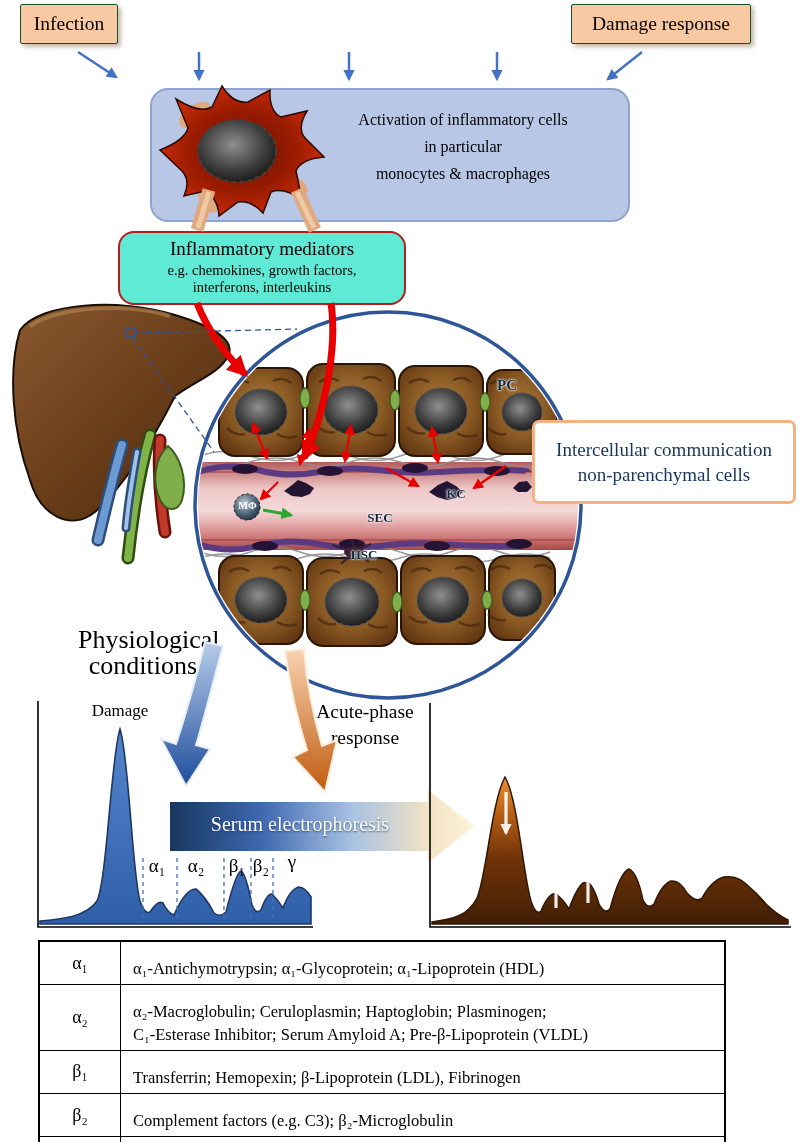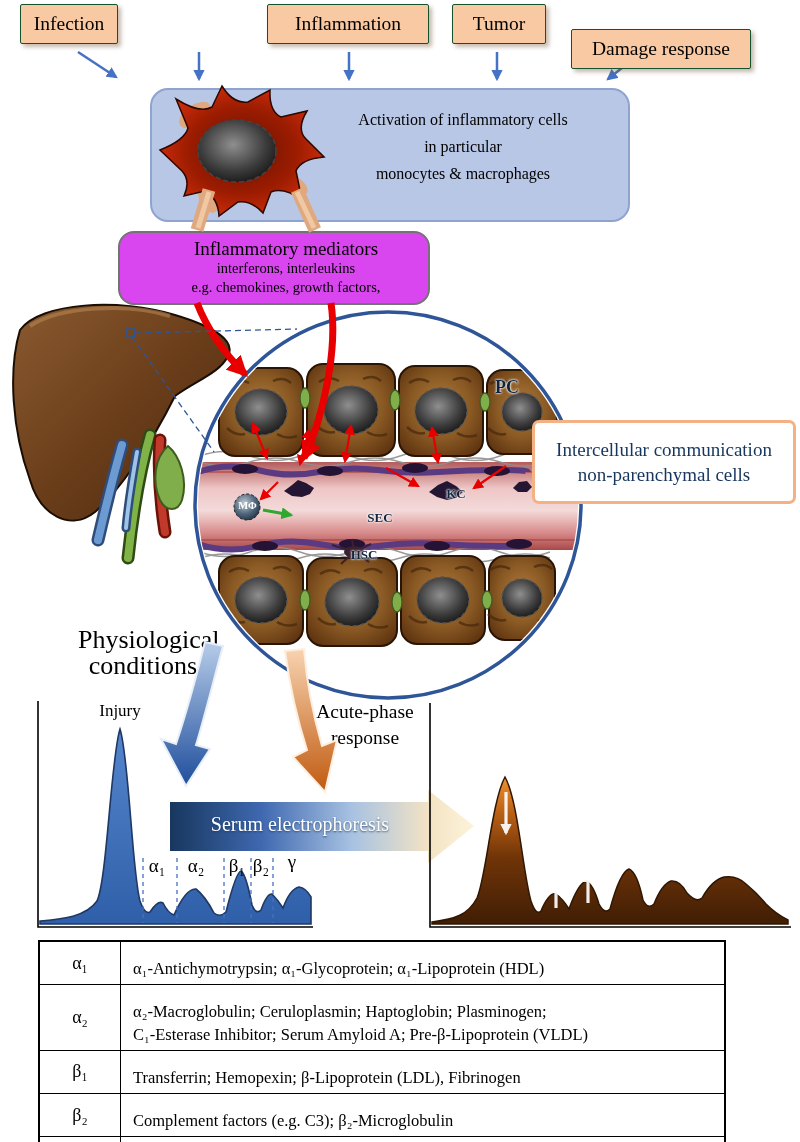--- a/index.html
+++ b/index.html
@@ -6,21 +6,21 @@
   .stage{position:relative;width:800px;height:1142px;background:#ffffff;overflow:hidden;
          font-family:"Liberation Serif","DejaVu Serif",serif;color:#000;}
   svg.layer{position:absolute;left:0;top:0;pointer-events:none;}
   #art-under{z-index:1;}
   #art-over{z-index:3;}
   .ui{position:absolute;z-index:2;}
   .trigger-box{background:#f8c9a2;border:1px solid #14532d;border-radius:2px;
     box-shadow:3px 3px 4px rgba(110,80,50,.4);display:flex;align-items:center;justify-content:center;
     font-size:19.5px;}
   .panel-blue{background:#b9c7e6;border:2px solid #8fa3cf;border-radius:18px;}
-  .panel-peach{background:#d946ef;border:2px solid #737373;border-radius:16px;text-align:center;padding-left:24px;}
+  .panel-peach{background:#5eead4;border:2px solid #b91c1c;border-radius:16px;text-align:center;}
   .comm-box{background:#ffffff;border:3px solid #f4b183;border-radius:7px;color:#17365d;
     display:flex;flex-direction:column;align-items:center;justify-content:center;
     font-size:19px;line-height:25px;text-align:center;}
   .lbl{position:absolute;z-index:2;text-align:center;}
   .micro{font-weight:bold;color:#10243e;font-size:13px;
     text-shadow:0 0 3px #fff,0 0 2px #fff,0 0 1px #fff;}
   .apr-table{border:2px solid #000;background:#fff;z-index:2;}
   .t-row{display:flex;min-height:34px;}
   .t-row + .t-row{border-top:1px solid #000;}
   .t-row.tall{min-height:54px;}
@@ -249,54 +249,52 @@
       <g stroke="#ffffff" stroke-width="3.2" opacity="0.92">
         <path d="M506,792 L506,833" marker-end="url(#mWhite)"></path>
         <path d="M556,908 L556,881" marker-end="url(#mWhite)"></path>
         <path d="M588,903 L588,873" marker-end="url(#mWhite)"></path>
       </g>
       <path d="M430,703 L430,927 L791,927" stroke="#000" stroke-width="1.6" fill="none"></path>
     </g>
   </svg>
 
   <div class="ui trigger-box" style="left:20px;top:4px;width:96px;height:38px;">Infection</div>
-  <div class="ui trigger-box" style="left:267px;top:4px;width:160px;height:38px;">Inflammation</div>
-  <div class="ui trigger-box" style="left:452px;top:4px;width:92px;height:38px;">Tumor</div>
-  <div class="ui trigger-box" style="left:571px;top:4px;width:178px;height:38px;margin-top:25px;">Damage response</div>
+  <div class="ui trigger-box" style="left:571px;top:4px;width:178px;height:38px;">Damage response</div>
 
   <div class="ui panel-blue" style="left:150px;top:88px;width:476px;height:130px;">
     <div style="position:absolute;left:160px;right:14px;top:16px;text-align:center;font-size:16px;line-height:27px;">
       <div>Activation of inflammatory cells</div>
       <div>in particular</div>
       <div>monocytes &amp; macrophages</div>
     </div>
   </div>
 
   <div class="ui panel-peach" style="left:118px;top:231px;width:284px;height:70px;">
     <div style="font-size:19px;margin-top:5px;">Inflammatory mediators</div>
+    <div style="font-size:14.5px;line-height:17px;margin-top:2px;">e.g. chemokines, growth factors,</div>
     <div style="font-size:14.5px;line-height:17px;">interferons, interleukins</div>
-    <div style="font-size:14.5px;line-height:17px;margin-top:2px;">e.g. chemokines, growth factors,</div>
   </div>
 
   <div class="ui comm-box" style="left:532px;top:420px;width:258px;height:78px;">
     <div>Intercellular communication</div>
     <div>non-parenchymal cells</div>
   </div>
 
-  <div class="lbl micro" style="left:492px;top:377px;width:30px;font-size:18px;">PC</div>
+  <div class="lbl micro" style="left:492px;top:377px;width:30px;font-size:15px;">PC</div>
   <div class="lbl micro" style="left:441px;top:486px;width:30px;">KC</div>
   <div class="lbl micro" style="left:362px;top:510px;width:36px;">SEC</div>
   <div class="lbl micro" style="left:346px;top:547px;width:36px;">HSC</div>
   <div class="lbl" style="left:236px;top:500px;width:23px;font-size:10.5px;color:#fff;font-weight:bold;">MΦ</div>
 
   <div class="lbl" style="left:78px;top:627px;width:130px;font-size:26px;line-height:26px;">Physiological conditions</div>
   <div class="lbl" style="left:190px;top:813px;width:220px;font-size:20px;color:#ffffff;
        text-shadow:0 1px 2px rgba(23,55,94,.8);">Serum electrophoresis</div>
   <div class="lbl" style="left:298px;top:699px;width:134px;font-size:19.5px;line-height:26px;">Acute-phase response</div>
-  <div class="lbl" style="left:82px;top:701px;width:76px;font-size:17px;">Injury</div>
+  <div class="lbl" style="left:82px;top:701px;width:76px;font-size:17px;">Damage</div>
 
   <div class="lbl" style="left:139px;top:855px;width:36px;font-size:19px;">α₁</div>
   <div class="lbl" style="left:178px;top:855px;width:36px;font-size:19px;">α₂</div>
   <div class="lbl" style="left:219px;top:855px;width:36px;font-size:19px;">β₁</div>
   <div class="lbl" style="left:243px;top:855px;width:36px;font-size:19px;">β₂</div>
   <div class="lbl" style="left:274px;top:851px;width:36px;font-size:19px;">γ</div>
 
   <div class="ui apr-table" style="left:38px;top:940px;width:684px;">
     <div class="t-row">
       <div class="t-key">α₁</div>

